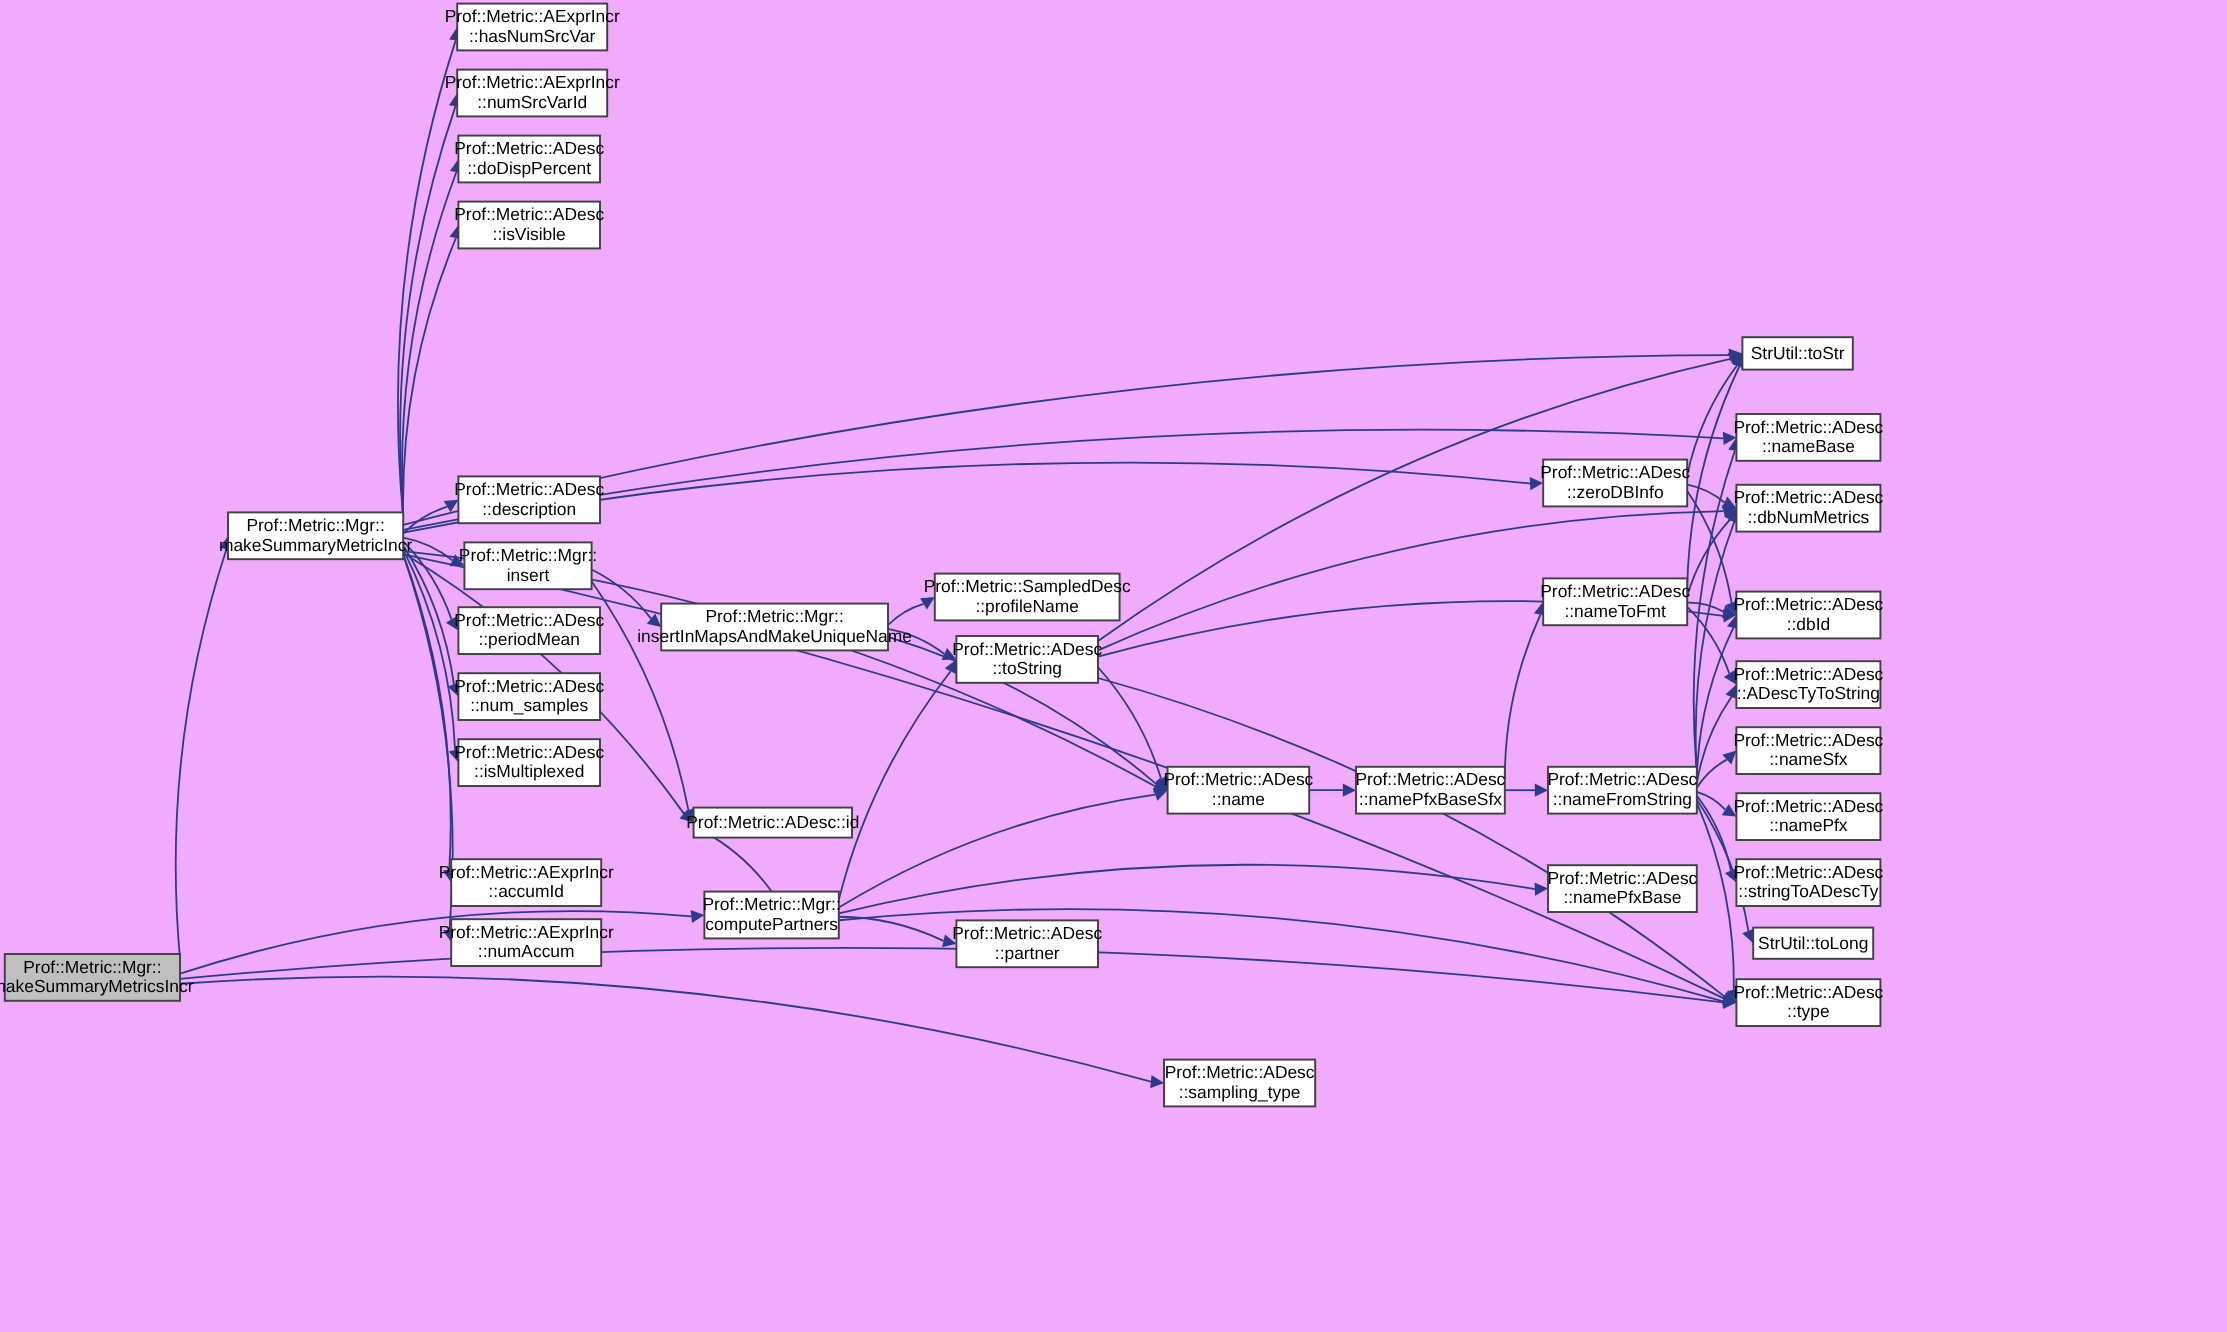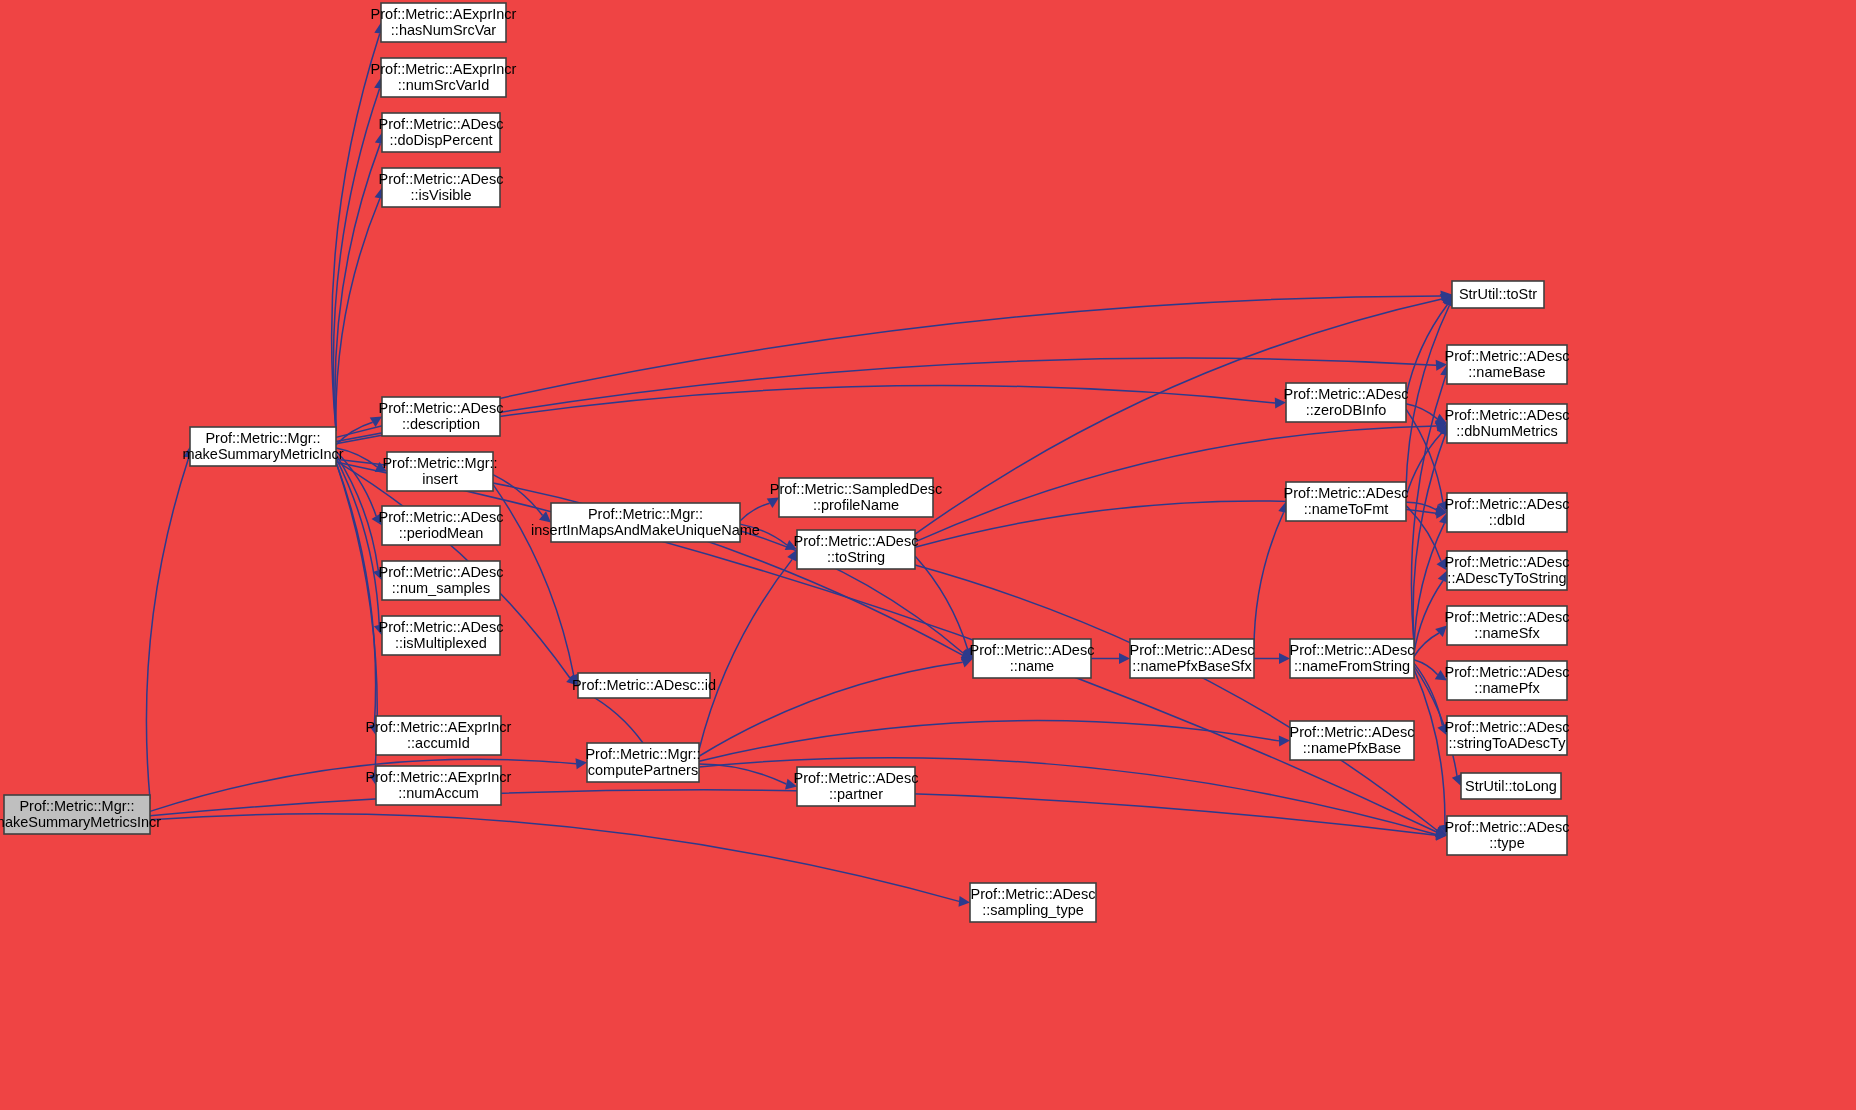--- a/index.html
+++ b/index.html
@@ -10,21 +10,21 @@
   body {
     font-family: "Liberation Sans", sans-serif;
     width: 1856px;
     height: 1110px;
     overflow: hidden;
   }
   #graph-root {
     position: relative;
     width: 1856px;
     height: 1110px;
-    background: #ef4444;
+    background: #f0abfc;
   }
   svg.callgraph {
     display: block;
     width: 1856px;
     height: 1110px;
   }
   .edge {
     fill: none;
     stroke: #2d3a8c;
     stroke-width: 1.5;

